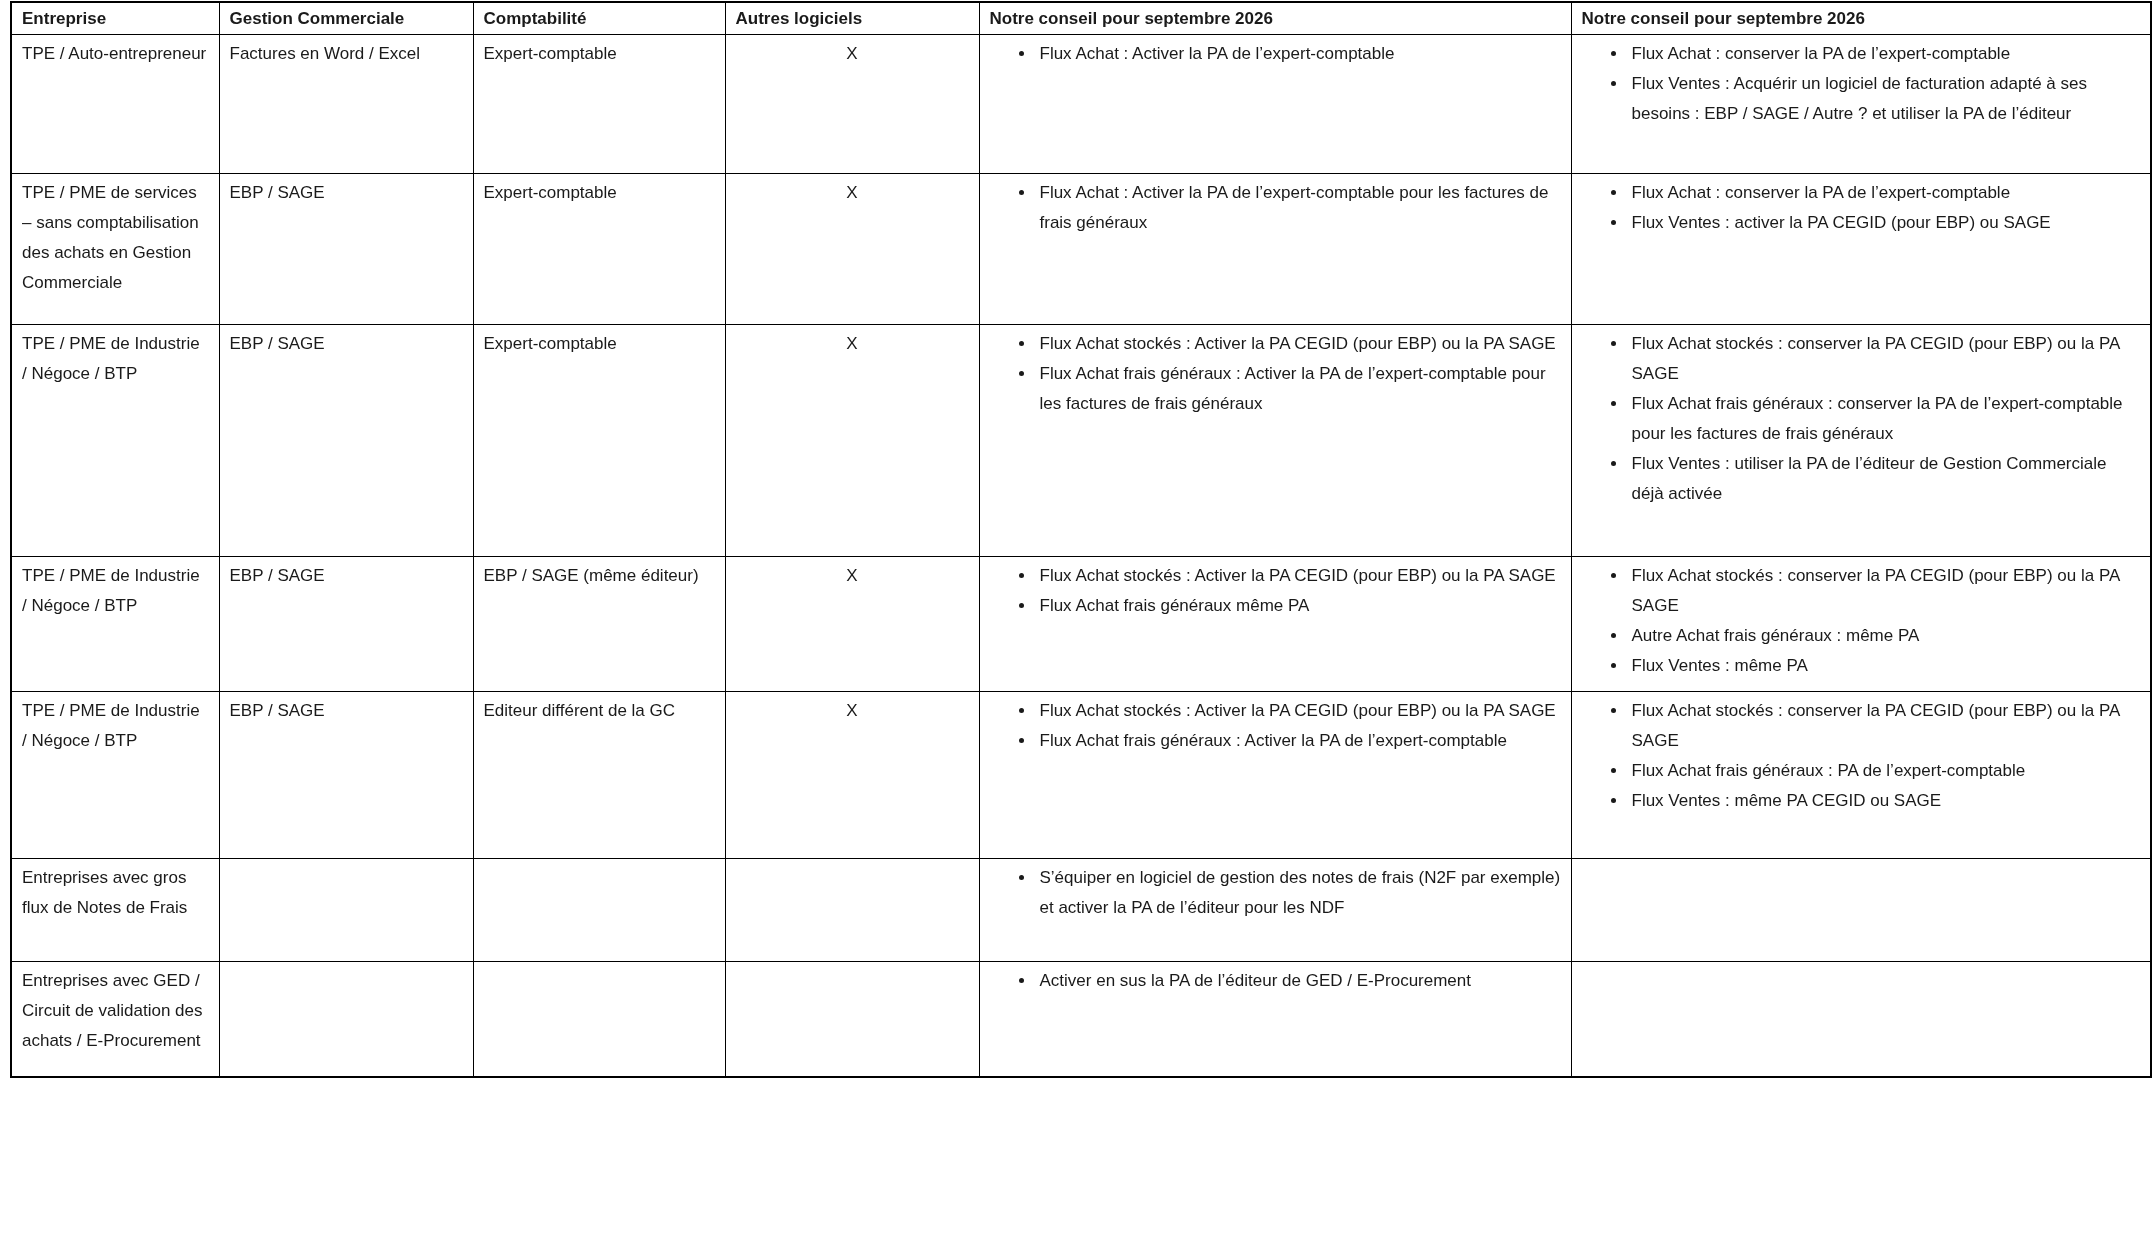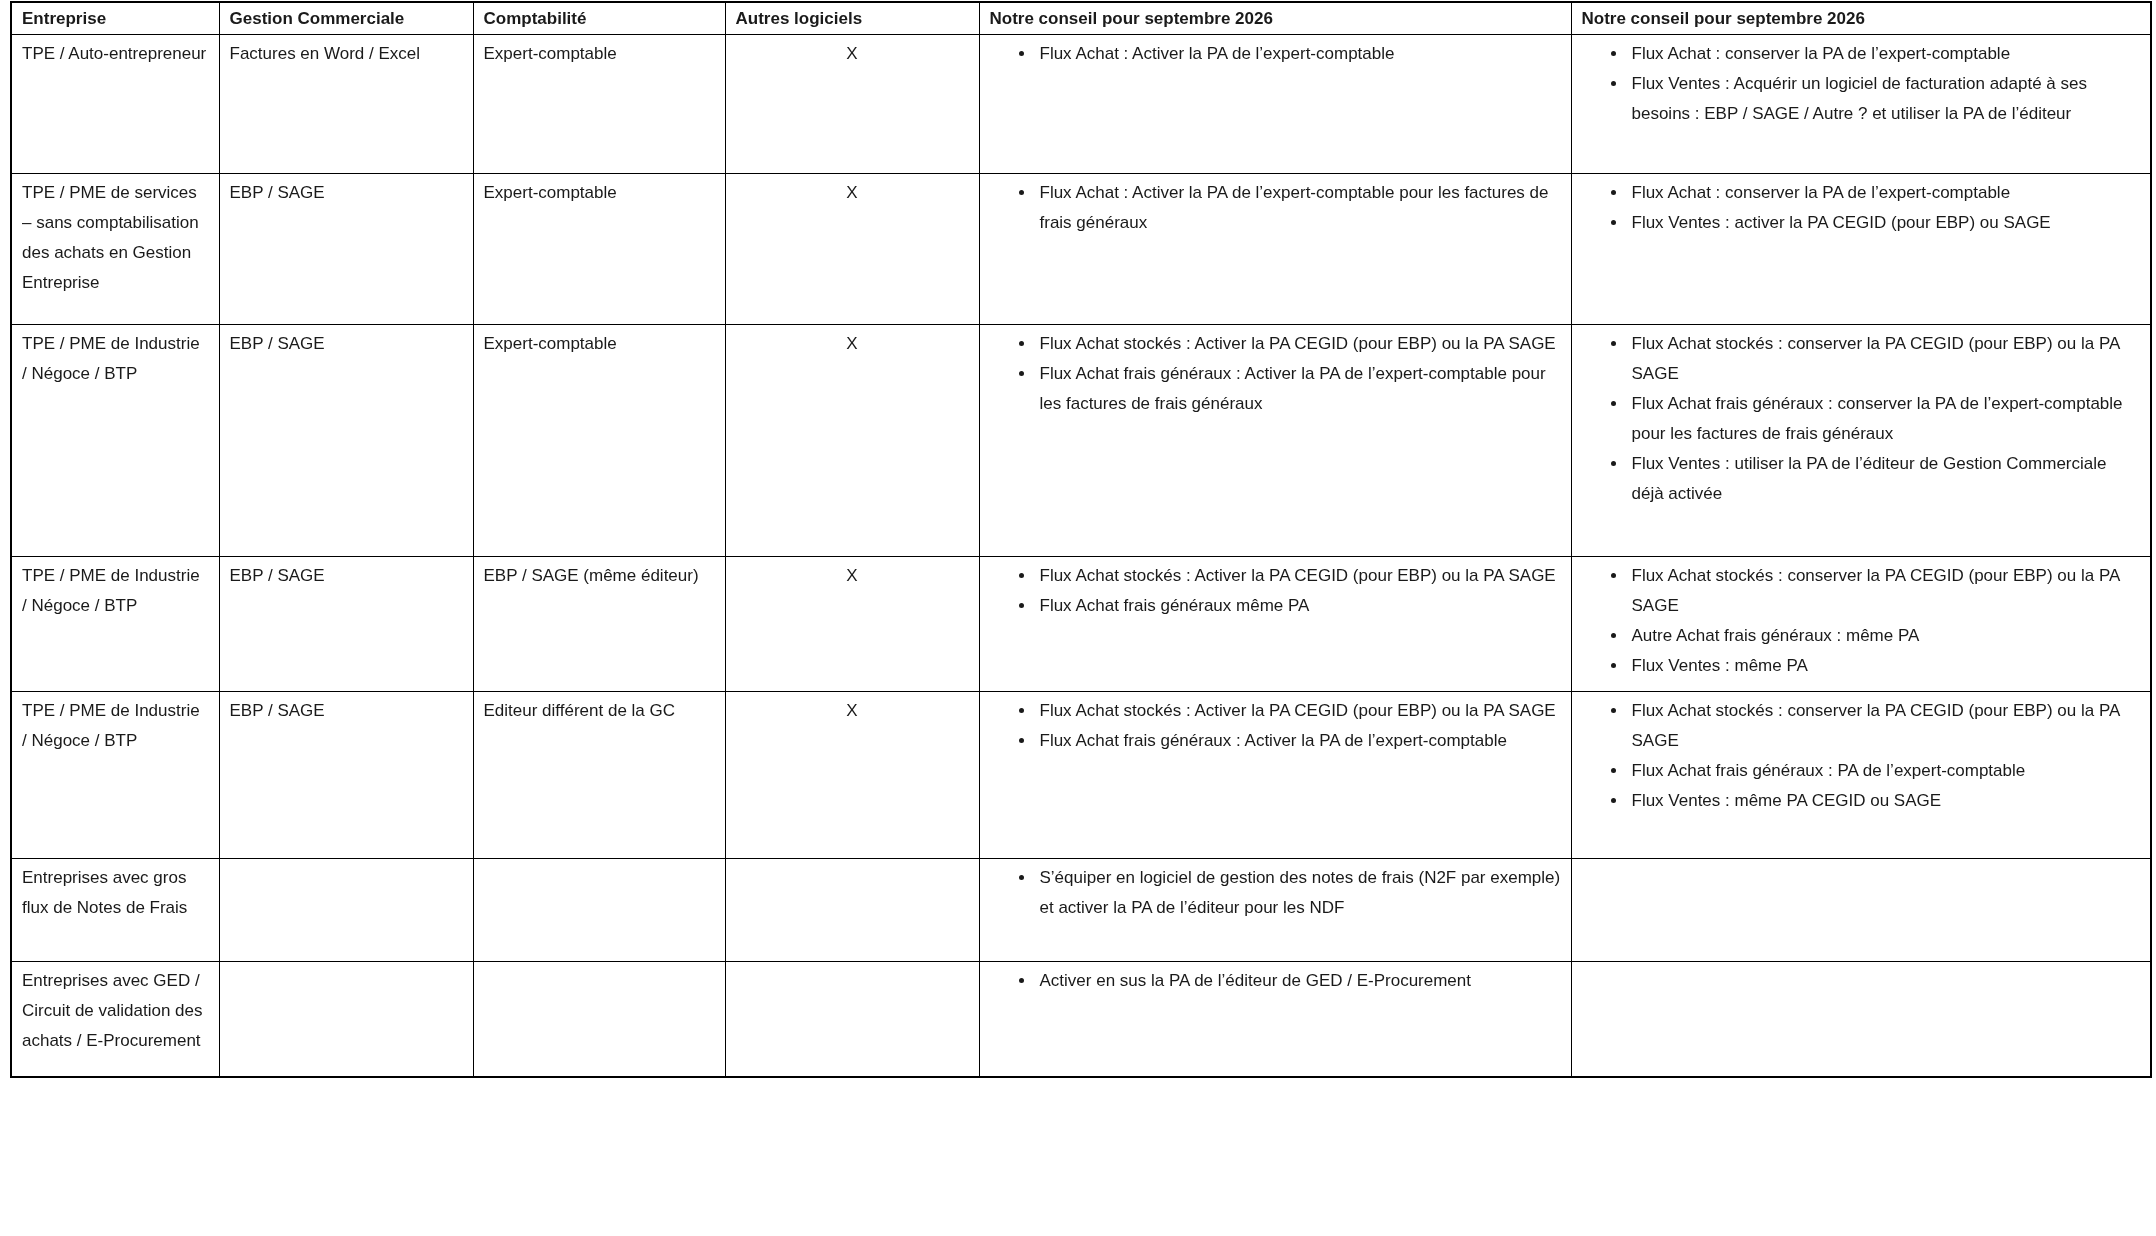--- a/index.html
+++ b/index.html
@@ -81,21 +81,21 @@
       </td>
       <td>
         <ul>
           <li>Flux Achat : conserver la PA de l’expert-comptable</li>
           <li>Flux Ventes : Acquérir un logiciel de facturation adapté à ses besoins : EBP / SAGE / Autre ? et utiliser la PA de l’éditeur</li>
         </ul>
       </td>
     </tr>
 
     <tr class="r1">
-      <td>TPE / PME de services – sans comptabilisation des achats en Gestion Entreprise</td>
+      <td>TPE / PME de services – sans comptabilisation des achats en Gestion Commerciale</td>
       <td>EBP / SAGE</td>
       <td>Expert-comptable</td>
       <td class="center">X</td>
       <td>
         <ul>
           <li>Flux Achat : Activer la PA de l’expert-comptable pour les factures de frais généraux</li>
         </ul>
       </td>
       <td>
         <ul>

